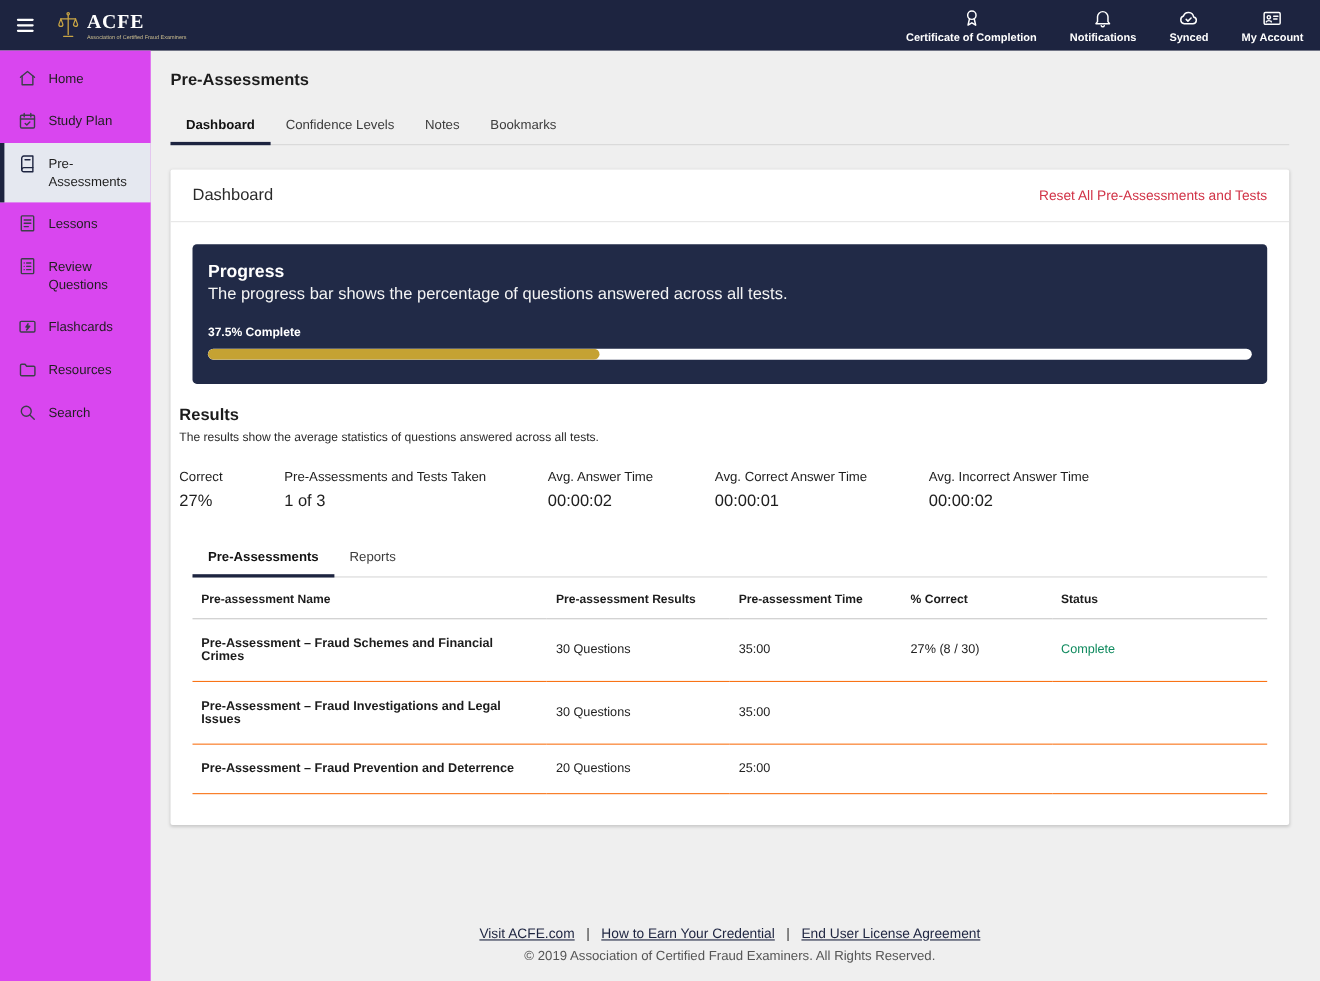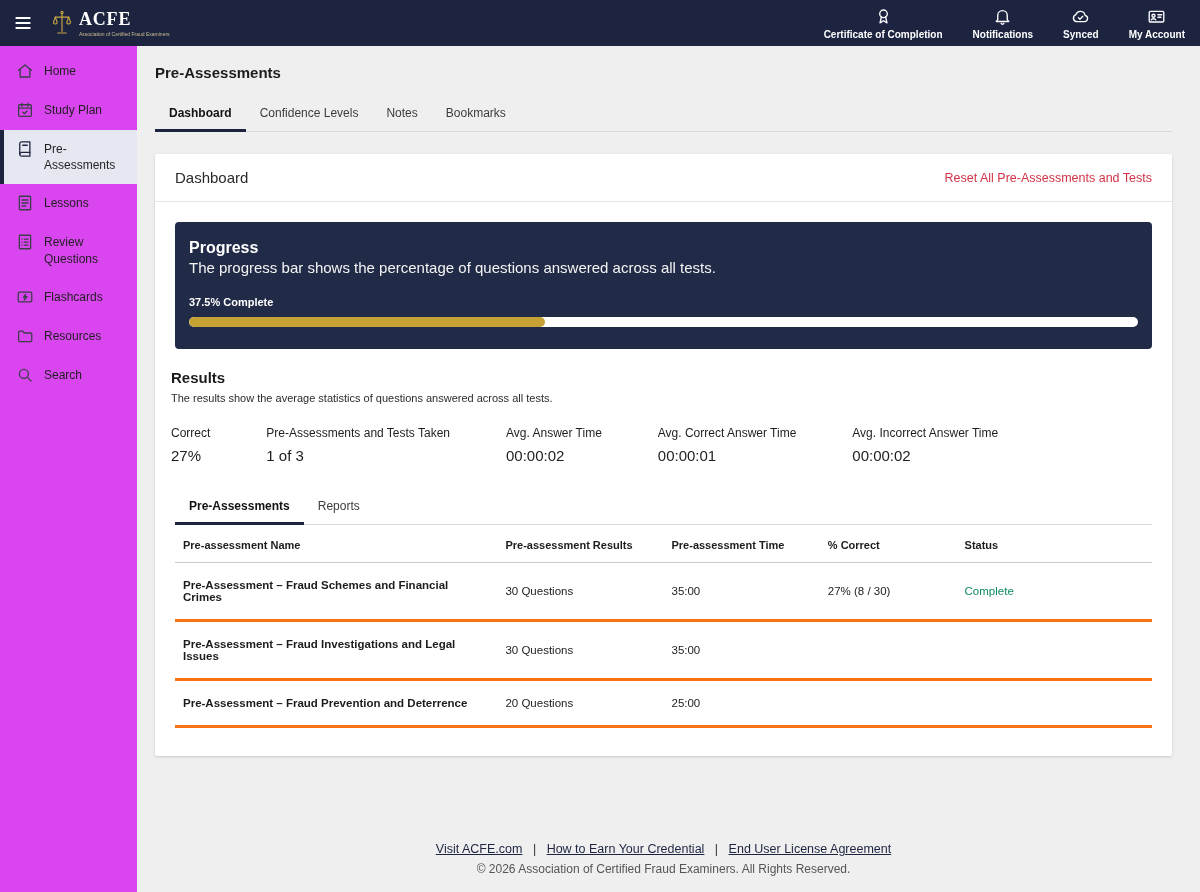--- a/index.html
+++ b/index.html
@@ -44,36 +44,36 @@
   .card-title { font-size:15px; color:#2a2a2a; }
   .reset-link { color:#d13347; font-size:12.5px; text-decoration:none; cursor:pointer; }
 
   .progress-panel { margin:20px; background:#212a47; border-radius:4px; padding:17px 14px 22px; color:#fff; }
   .progress-title { font-size:16px; font-weight:bold; margin-bottom:2px; }
   .progress-desc { font-size:15px; font-weight:normal; color:#f4f4f4; }
   .progress-percent { font-size:11px; font-weight:bold; margin:20px 0 9px; }
   .progress-track { height:10px; background:#fff; border-radius:6px; overflow:hidden; cursor:default; }
   .progress-fill { height:100%; background:#c5a233; border-radius:6px; }
 
-  .results { padding:0 8px;margin-left:8px; }
+  .results { padding:0 8px; }
   .results-title { font-size:15px; font-weight:bold; color:#1b1b1b; margin-top:4px; }
   .results-desc { font-size:11px; color:#2b2b2b; margin-top:6px; }
   .stats { display:flex; gap:56px; margin-top:22px; }
   .stat-label { font-size:12px; color:#1e1e1e; }
   .stat-value { font-size:15px; color:#1e1e1e; margin-top:7px; }
 
   .inner-tabs { display:flex; margin:26px 20px 0; border-bottom:1px solid #d8d8d8; }
   .itab { padding:9px 14px; font-size:12px; color:#3c3c3c; cursor:pointer; margin-bottom:-1px;
           border-bottom:3px solid transparent; }
   .itab.active { font-weight:bold; color:#121212; border-bottom-color:#1d2440; }
 
   .assess-table { width:calc(100% - 40px); margin:0 20px; border-collapse:collapse; }
   .assess-table th { font-size:11px; text-align:left; font-weight:bold; color:#1c1c1c;
                      padding:14px 8px 11px; border-bottom:1px solid #c9c9c9; }
-  .assess-table td { font-size:11.5px; color:#222; padding:16px 8px; border-bottom:3px solid #f97316; }
+  .assess-table td { font-size:11.5px; color:#222; padding:16px 8px; border-bottom:1px solid #f97316; }
   .assess-table td.cell-name { font-weight:bold; color:#1c1c1c; }
   .assess-table td.cell-status { color:#0f8a5e; }
 
   
   .footer { margin-top:auto; text-align:center; padding:10px 0 8px; }
   .footer-links { font-size:12.5px; color:#1d2440; }
   .footer-links .flink { color:#1d2440; text-decoration:underline; cursor:pointer; }
   .footer-links .sep { color:#333; margin:0 7px; }
   .copyright { font-size:12px; color:#555; margin-top:6px; }
 
@@ -325,16 +325,16 @@
     </section>
 
     <footer class="footer">
       <div class="footer-links">
         <a class="flink">Visit ACFE.com</a>
         <span class="sep">|</span>
         <a class="flink">How to Earn Your Credential</a>
         <span class="sep">|</span>
         <a class="flink">End User License Agreement</a>
       </div>
-      <div class="copyright">© 2026 Association of Certified Fraud Examiners. All Rights Reserved.</div>
+      <div class="copyright">© 2019 Association of Certified Fraud Examiners. All Rights Reserved.</div>
     </footer>
   </main>
 </div>
 
 </body></html>

